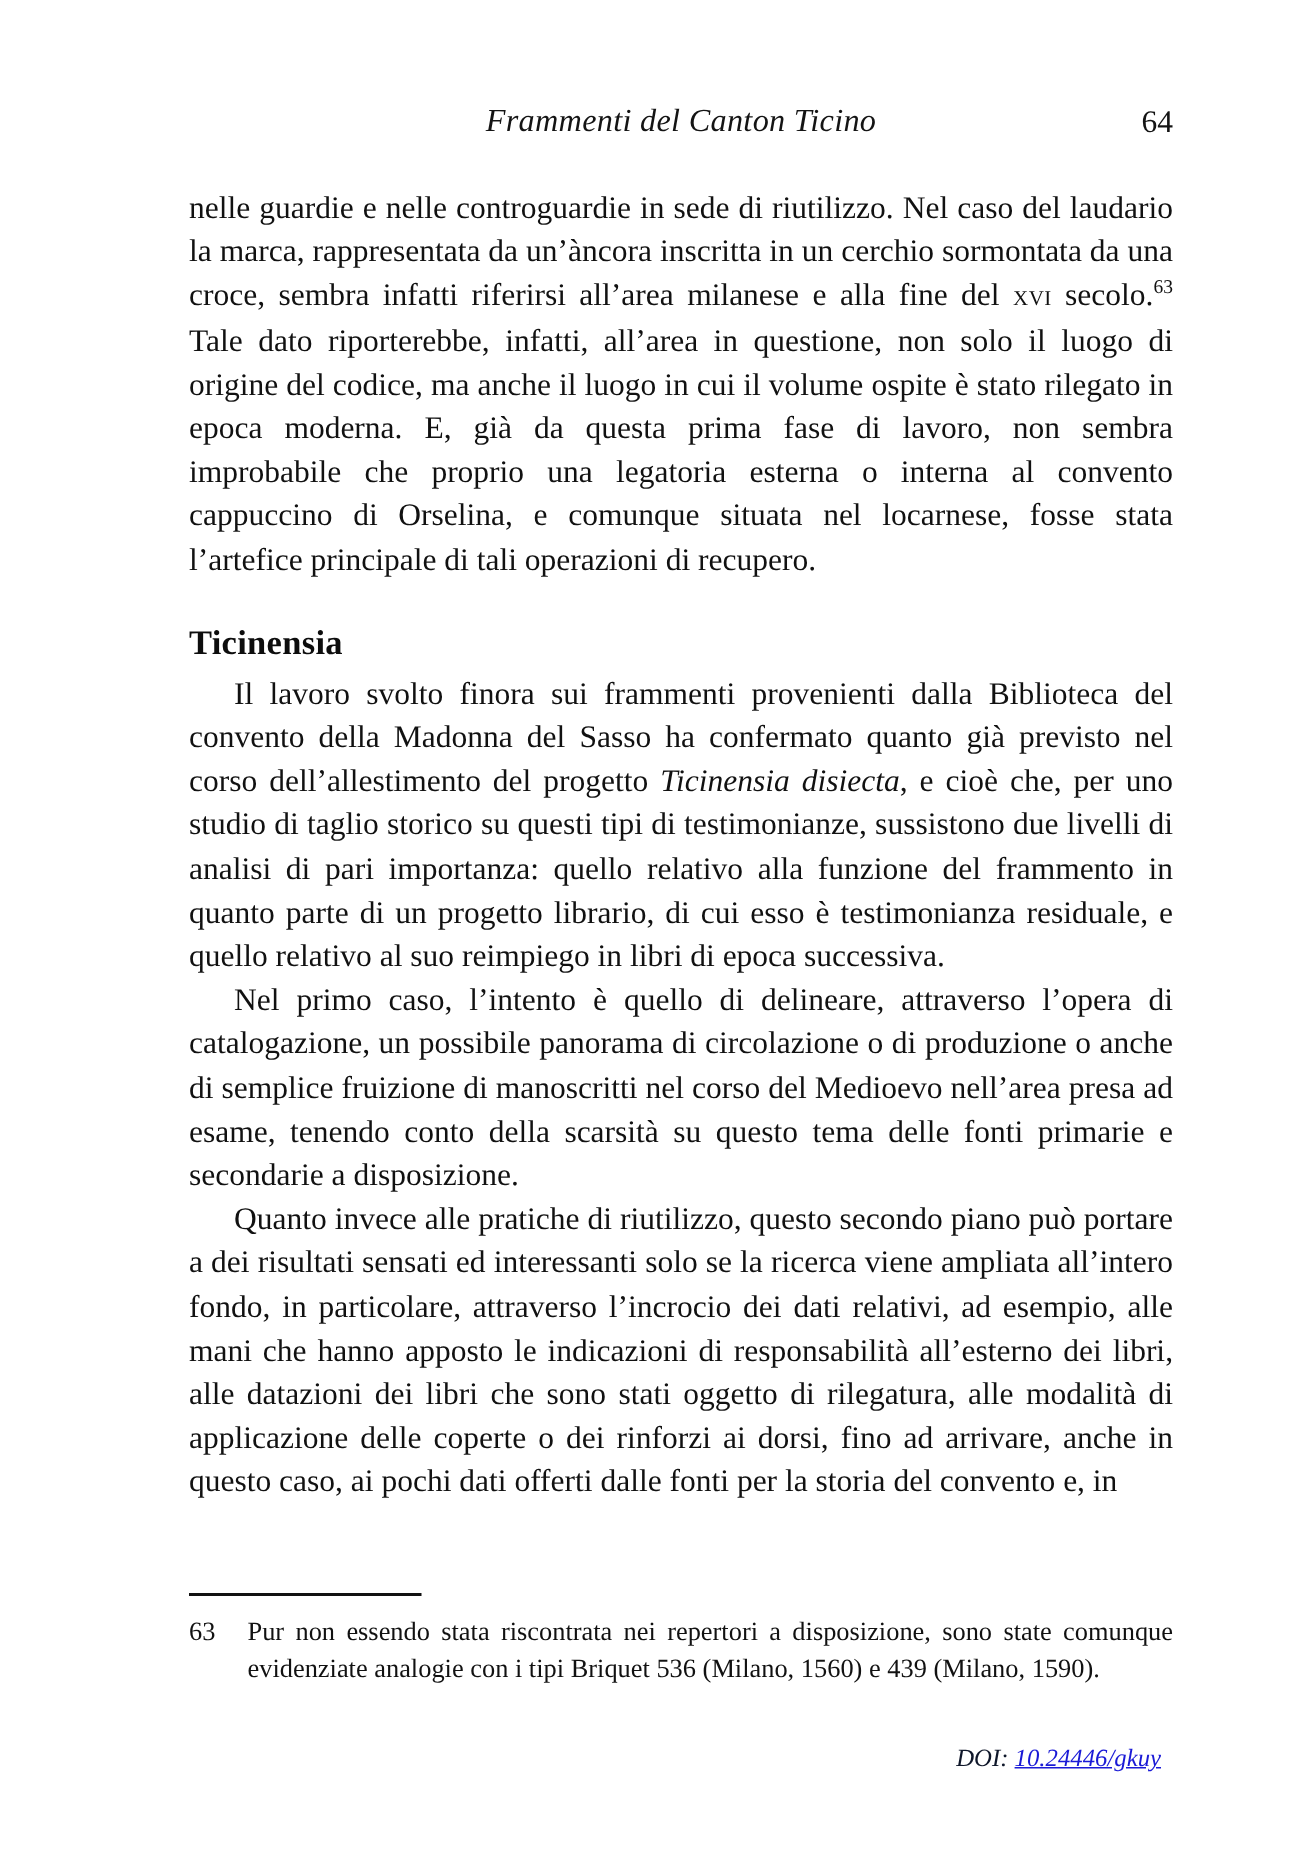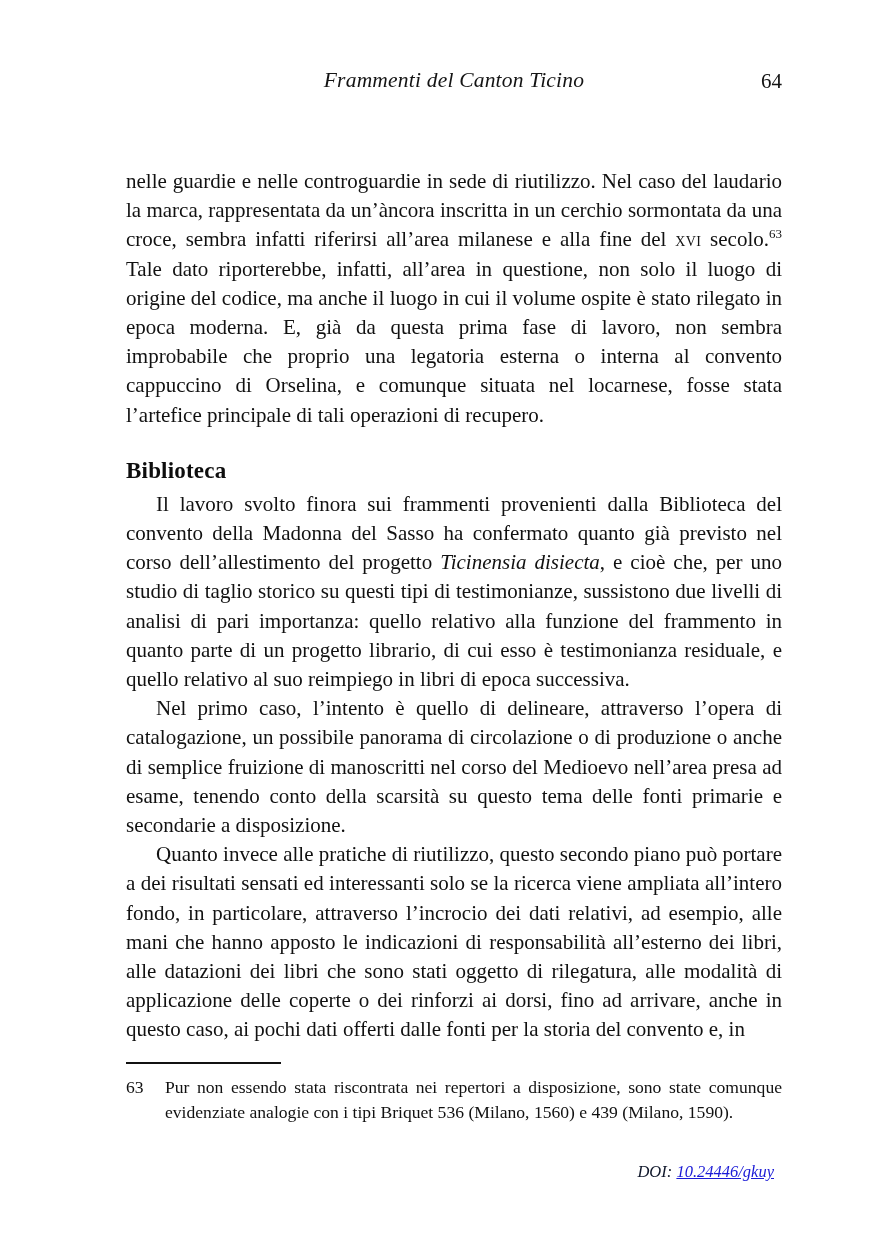--- a/index.html
+++ b/index.html
@@ -62,21 +62,21 @@
 
   p.body {
     margin: 0;
     font-size: 21px;
     line-height: 29.2px;
     text-align: justify;
     text-justify: inter-word;
     hyphens: manual;
     color: #111111;
   }
-  p.body.first { text-indent: 0; margin-top: 43px; }
+  p.body.first { text-indent: 0; }
   p.body.indent { text-indent: 30px; }
 
   h2.section-heading {
     margin: 26px 0 4px 0;
     font-size: 23px;
     line-height: 30px;
     font-weight: bold;
     letter-spacing: 0.2px;
     color: #0d0d0d;
   }
@@ -150,21 +150,21 @@
 
   <div class="running-head">
     <div class="running-head-title">Frammenti del Canton Ticino</div>
     <div class="running-head-folio">64</div>
   </div>
 
   <div class="textblock">
 
     <p class="body first"><span>nelle guardie e nelle controguardie in sede di riutilizzo. Nel caso del laudario la marca, rappresentata da un’àncora inscritta in un cerchio sormontata da una croce, sembra infatti riferirsi all’area milanese e alla fine del </span><span class="smallcaps">xvi</span><span> secolo.</span><sup class="fn-ref">63</sup><span> Tale dato riporterebbe, infatti, all’area in questione, non solo il luogo di origine del codice, ma anche il luogo in cui il volume ospite è stato rilegato in epoca moderna. E, già da questa prima fase di lavoro, non sembra improbabile che proprio una legatoria esterna o interna al convento cappuccino di Orselina, e comunque situata nel locarnese, fosse stata l’artefice principale di tali operazioni di recupero.</span></p>
 
-    <h2 class="section-heading">Biblioteca</h2>
+    <h2 class="section-heading">Ticinensia</h2>
 
     <p class="body indent"><span>Il lavoro svolto finora sui frammenti provenienti dalla Biblioteca del convento della Madonna del Sasso ha confermato quanto già previsto nel corso dell’allestimento del progetto </span><span class="it">Ticinensia disiecta</span><span>, e cioè che, per uno studio di taglio storico su questi tipi di testimonianze, sussistono due livelli di analisi di pari importanza: quello relativo alla funzione del frammento in quanto parte di un progetto librario, di cui esso è testimonianza residuale, e quello relativo al suo reimpiego in libri di epoca successiva.</span></p>
 
     <p class="body indent">Nel primo caso, l’intento è quello di delineare, attraverso l’opera di catalogazione, un possibile panorama di circolazione o di produzione o anche di semplice fruizione di manoscritti nel corso del Medioevo nell’area presa ad esame, tenendo conto della scarsità su questo tema delle fonti primarie e secondarie a disposizione.</p>
 
     <p class="body indent">Quanto invece alle pratiche di riutilizzo, questo secondo piano può portare a dei risultati sensati ed interessanti solo se la ricerca viene ampliata all’intero fondo, in particolare, attraverso l’incrocio dei dati relativi, ad esempio, alle mani che hanno apposto le indicazioni di responsabilità all’esterno dei libri, alle datazioni dei libri che sono stati oggetto di rilegatura, alle modalità di applicazione delle coperte o dei rinforzi ai dorsi, fino ad arrivare, anche in questo caso, ai pochi dati offerti dalle fonti per la storia del convento e, in</p>
 
   </div>
 
   <div class="footnotes">

